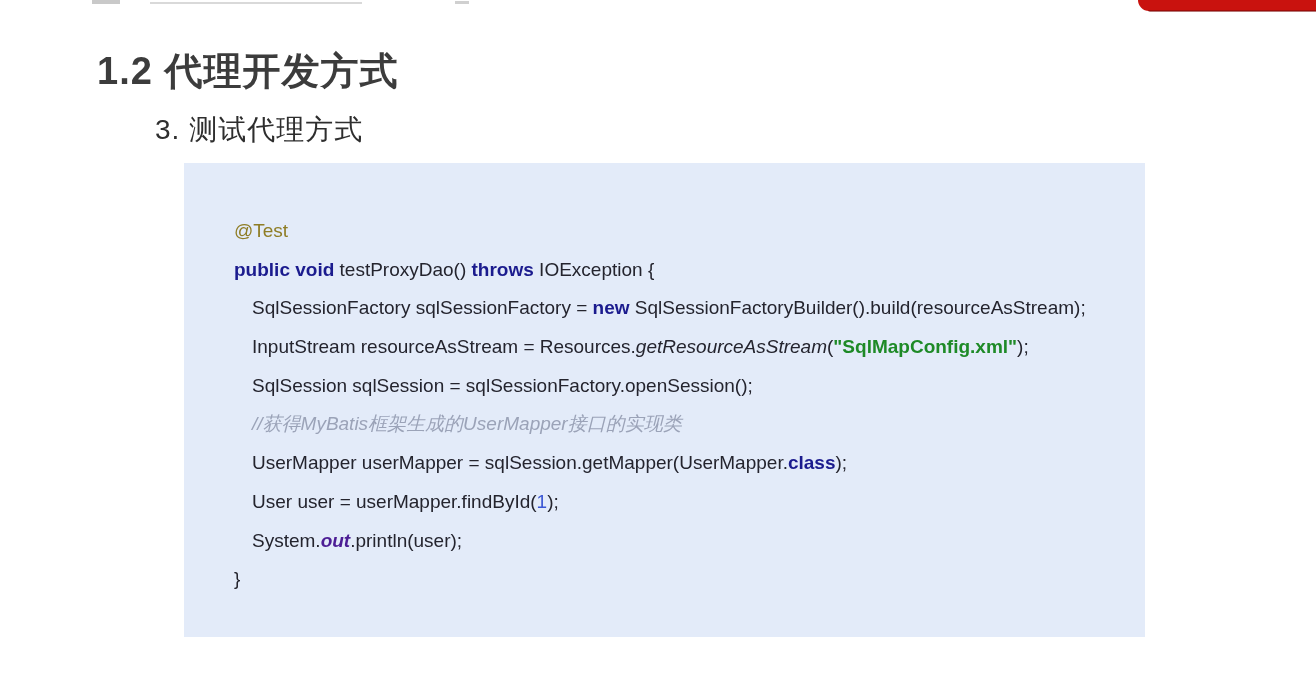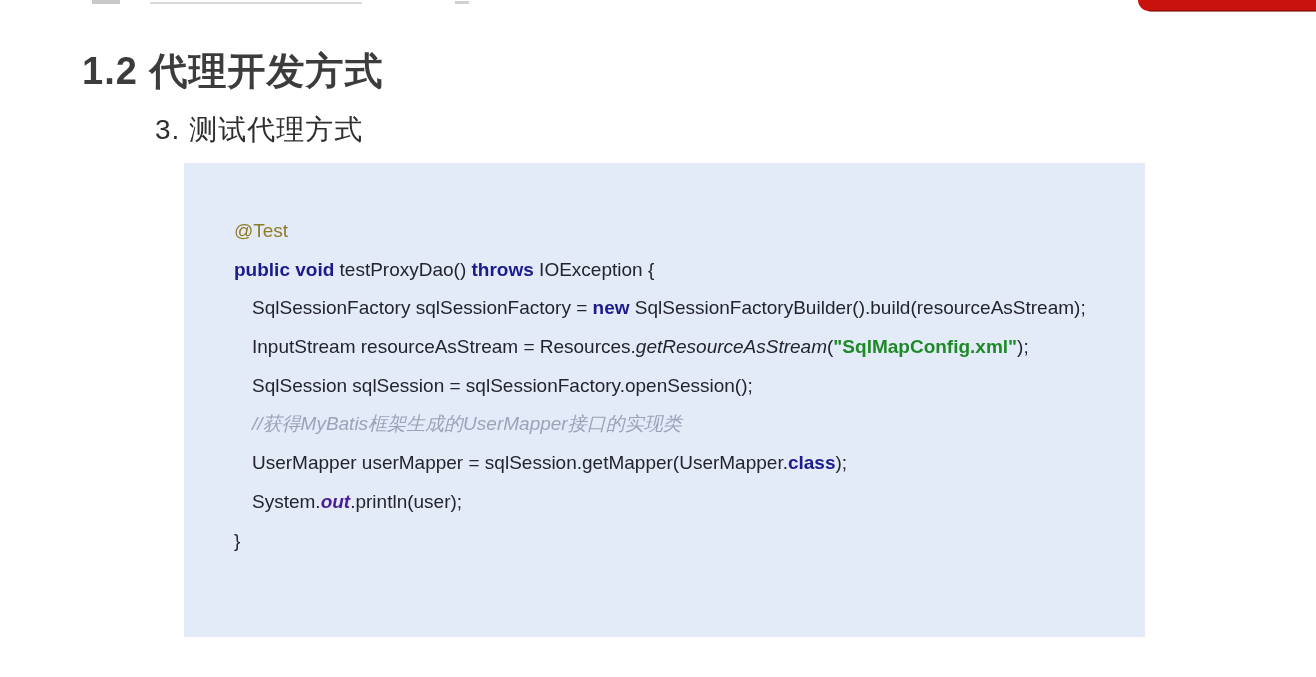--- a/index.html
+++ b/index.html
@@ -10,21 +10,21 @@
   .top-dash { position: absolute; left: 92px; top: 0; width: 28px; height: 4px; background: #c9c9c9; }
   .top-line { position: absolute; left: 150px; top: 2px; width: 212px; height: 2px; background: #d9d9d9; }
   .top-dot  { position: absolute; left: 455px; top: 1px; width: 14px; height: 3px; background: #d0d0d0; }
 
   
   .red-bar { position: absolute; right: 0; top: 0; width: 178px; height: 11px;
              border-bottom-left-radius: 12px; }
   .red-bar::after { content:""; position:absolute; left: 10px; right: 0; bottom: -1px;
              height: 2px; background: rgba(120,8,5,.55); border-bottom-left-radius: 8px;}
 
-  .slide-title { position: absolute; left: 82px; top: 46px; font-size: 38px; font-weight: bold;
+  .slide-title { position: absolute; left: 97px; top: 46px; font-size: 38px; font-weight: bold;
                  color: #3c3c3c; letter-spacing: 1px; }
   .slide-subtitle { position: absolute; left: 155px; top: 111px; font-size: 28px; font-weight: normal;
                  color: #2e2e2e; letter-spacing: 1px; }
 
   .code-block { position: absolute; left: 184px; top: 163px; width: 961px; height: 474px;
                 padding-top: 49px; }
   .code-line { height: 38.7px; line-height: 38.7px; font-size: 19px; white-space: pre;
                color: #24242e; }
   .ind-outer { padding-left: 50px; }
   .ind-inner { padding-left: 68px; }
@@ -51,15 +51,16 @@
 <h2 class="slide-subtitle">3. 测试代理方式</h2>
 
 <div class="code-block" style="background: rgb(227, 235, 249);">
     <div class="code-line ind-outer"><span class="tok-annotation">@Test</span></div>
     <div class="code-line ind-outer"><span class="tok-keyword">public void </span><span class="tok-plain">testProxyDao() </span><span class="tok-keyword">throws </span><span class="tok-plain">IOException {</span></div>
     <div class="code-line ind-inner"><span class="tok-plain">SqlSessionFactory sqlSessionFactory = </span><span class="tok-keyword">new </span><span class="tok-plain">SqlSessionFactoryBuilder().build(resourceAsStream);</span></div>
     <div class="code-line ind-inner"><span class="tok-plain">InputStream resourceAsStream = Resources.</span><span class="tok-method">getResourceAsStream</span><span class="tok-plain">(</span><span class="tok-string">"SqlMapConfig.xml"</span><span class="tok-plain">);</span></div>
     <div class="code-line ind-inner"><span class="tok-plain">SqlSession sqlSession = sqlSessionFactory.openSession();</span></div>
     <div class="code-line ind-inner"><span class="tok-comment">//获得MyBatis框架生成的UserMapper接口的实现类</span></div>
     <div class="code-line ind-inner"><span class="tok-plain">UserMapper userMapper = sqlSession.getMapper(UserMapper.</span><span class="tok-keyword">class</span><span class="tok-plain">);</span></div>
+    <div class="code-line ind-inner"><span class="tok-plain">User user = userMapper.findById(</span><span class="tok-number">1</span><span class="tok-plain">);</span></div>
     <div class="code-line ind-inner"><span class="tok-plain">System.</span><span class="tok-field">out</span><span class="tok-plain">.println(user);</span></div>
     <div class="code-line ind-outer"><span class="tok-plain">}</span></div>
   </div>
 
 </body></html>

